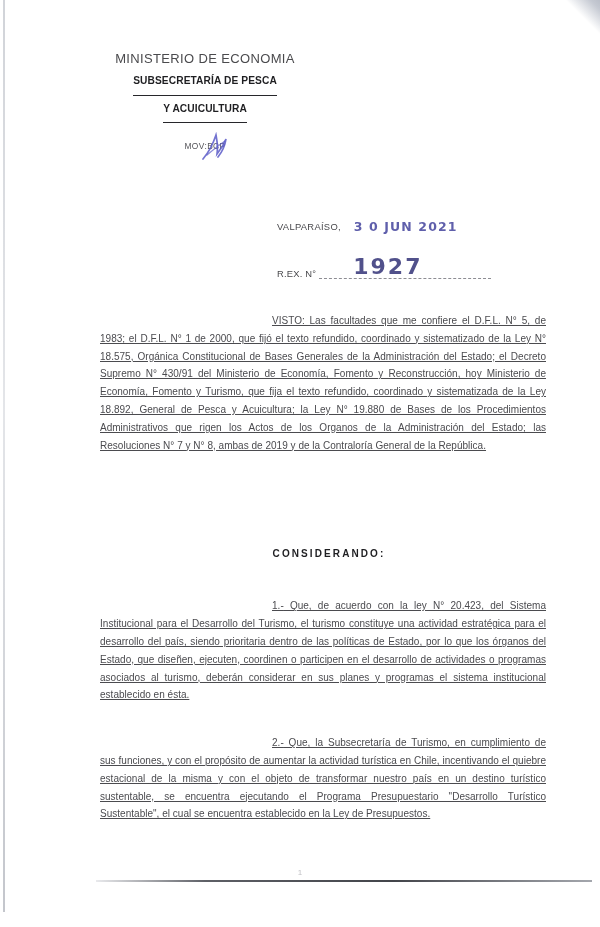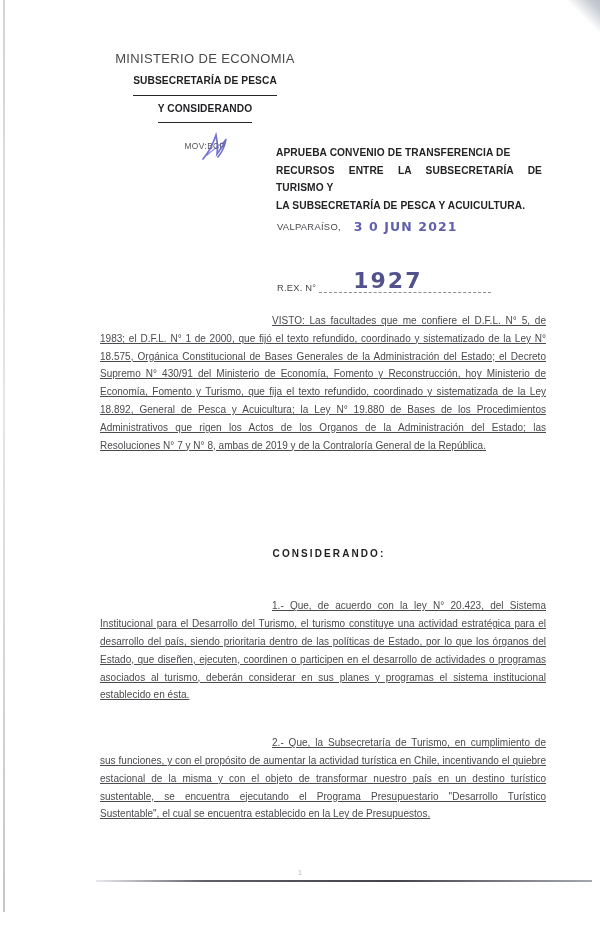--- a/index.html
+++ b/index.html
@@ -122,21 +122,21 @@
     font-weight: bold;
     letter-spacing: 1.1px;
     color: #4a4aa0;
     opacity: .88;
     vertical-align: -1px;
   }
 
   .rex-row {
     position: absolute;
     left: 277px;
-    top: 280px;
+    top: 266px;
     font-size: 9.4px;
     letter-spacing: .2px;
     color: #48484c;
     white-space: nowrap;
   }
   .rex-line {
     display: inline-block;
     position: relative;
     width: 172px;
     vertical-align: bottom;
@@ -207,35 +207,30 @@
 
   <div class="scan-edge-left"></div>
   <div class="scan-edge-bottom"></div>
   <div class="scan-fold">
     
   </div>
 
   <div class="letterhead">
     <div class="lh-line">MINISTERIO DE ECONOMIA</div>
     <div><span class="lh-line bold">SUBSECRETARÍA DE PESCA</span></div>
-    <div><span class="lh-line bold">Y CONSIDERANDO</span></div>
+    <div><span class="lh-line bold">Y ACUICULTURA</span></div>
     <div class="lh-mov">
       <span>MOV:BCP</span>
       <svg class="pen-initial" viewBox="0 0 34 30">
         <path d="M6 27 C12 20, 16 12, 19 3 C20 8, 21 15, 20 22 C24 17, 27 12, 29 7 C28 14, 25 20, 21 25" fill="none" stroke="#5a5ac8" stroke-width="1.7" stroke-linecap="round" opacity="0.85"></path>
         <path d="M10 23 C16 18, 22 13, 28 9" fill="none" stroke="#5a5ac8" stroke-width="1.2" stroke-linecap="round" opacity="0.7"></path>
       </svg>
     </div>
   </div>
 
-  <div class="title-block">
-    <div>APRUEBA CONVENIO DE TRANSFERENCIA DE</div>
-    <div>RECURSOS ENTRE LA SUBSECRETARÍA DE TURISMO Y</div>
-    <div>LA SUBSECRETARÍA DE PESCA Y ACUICULTURA.</div>
-  </div>
 
   <div class="date-row">
     <span>VALPARAÍSO,</span>
     <span class="stamp-date">3 0 JUN 2021</span>
   </div>
 
   <div class="rex-row">
     <span>R.EX. N°</span><span class="rex-line"><span class="stamp-number">1927</span></span>
   </div>
 

